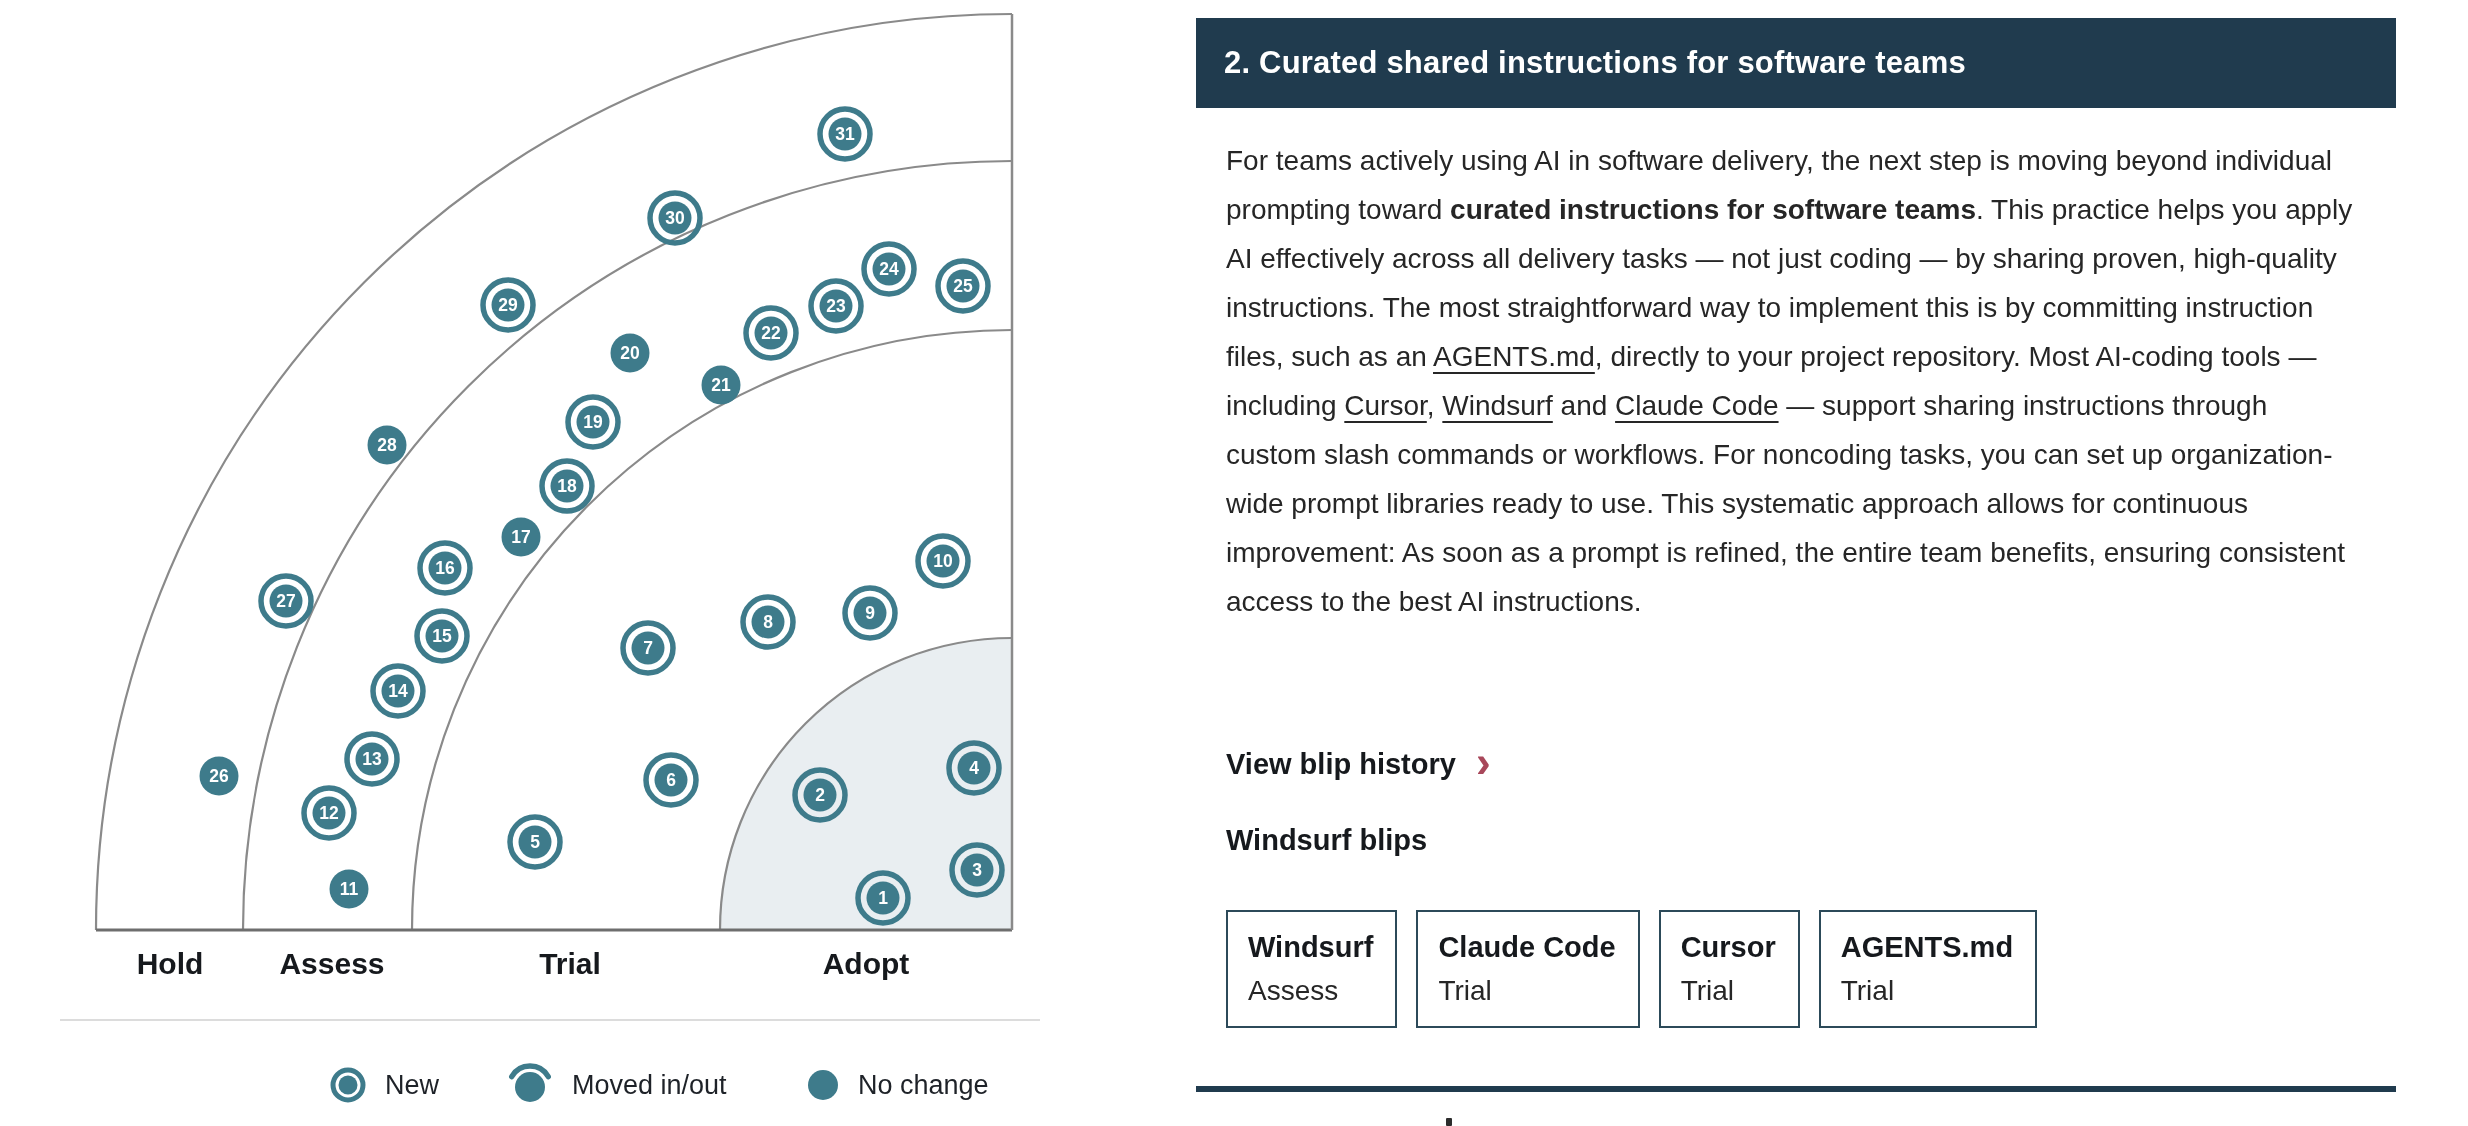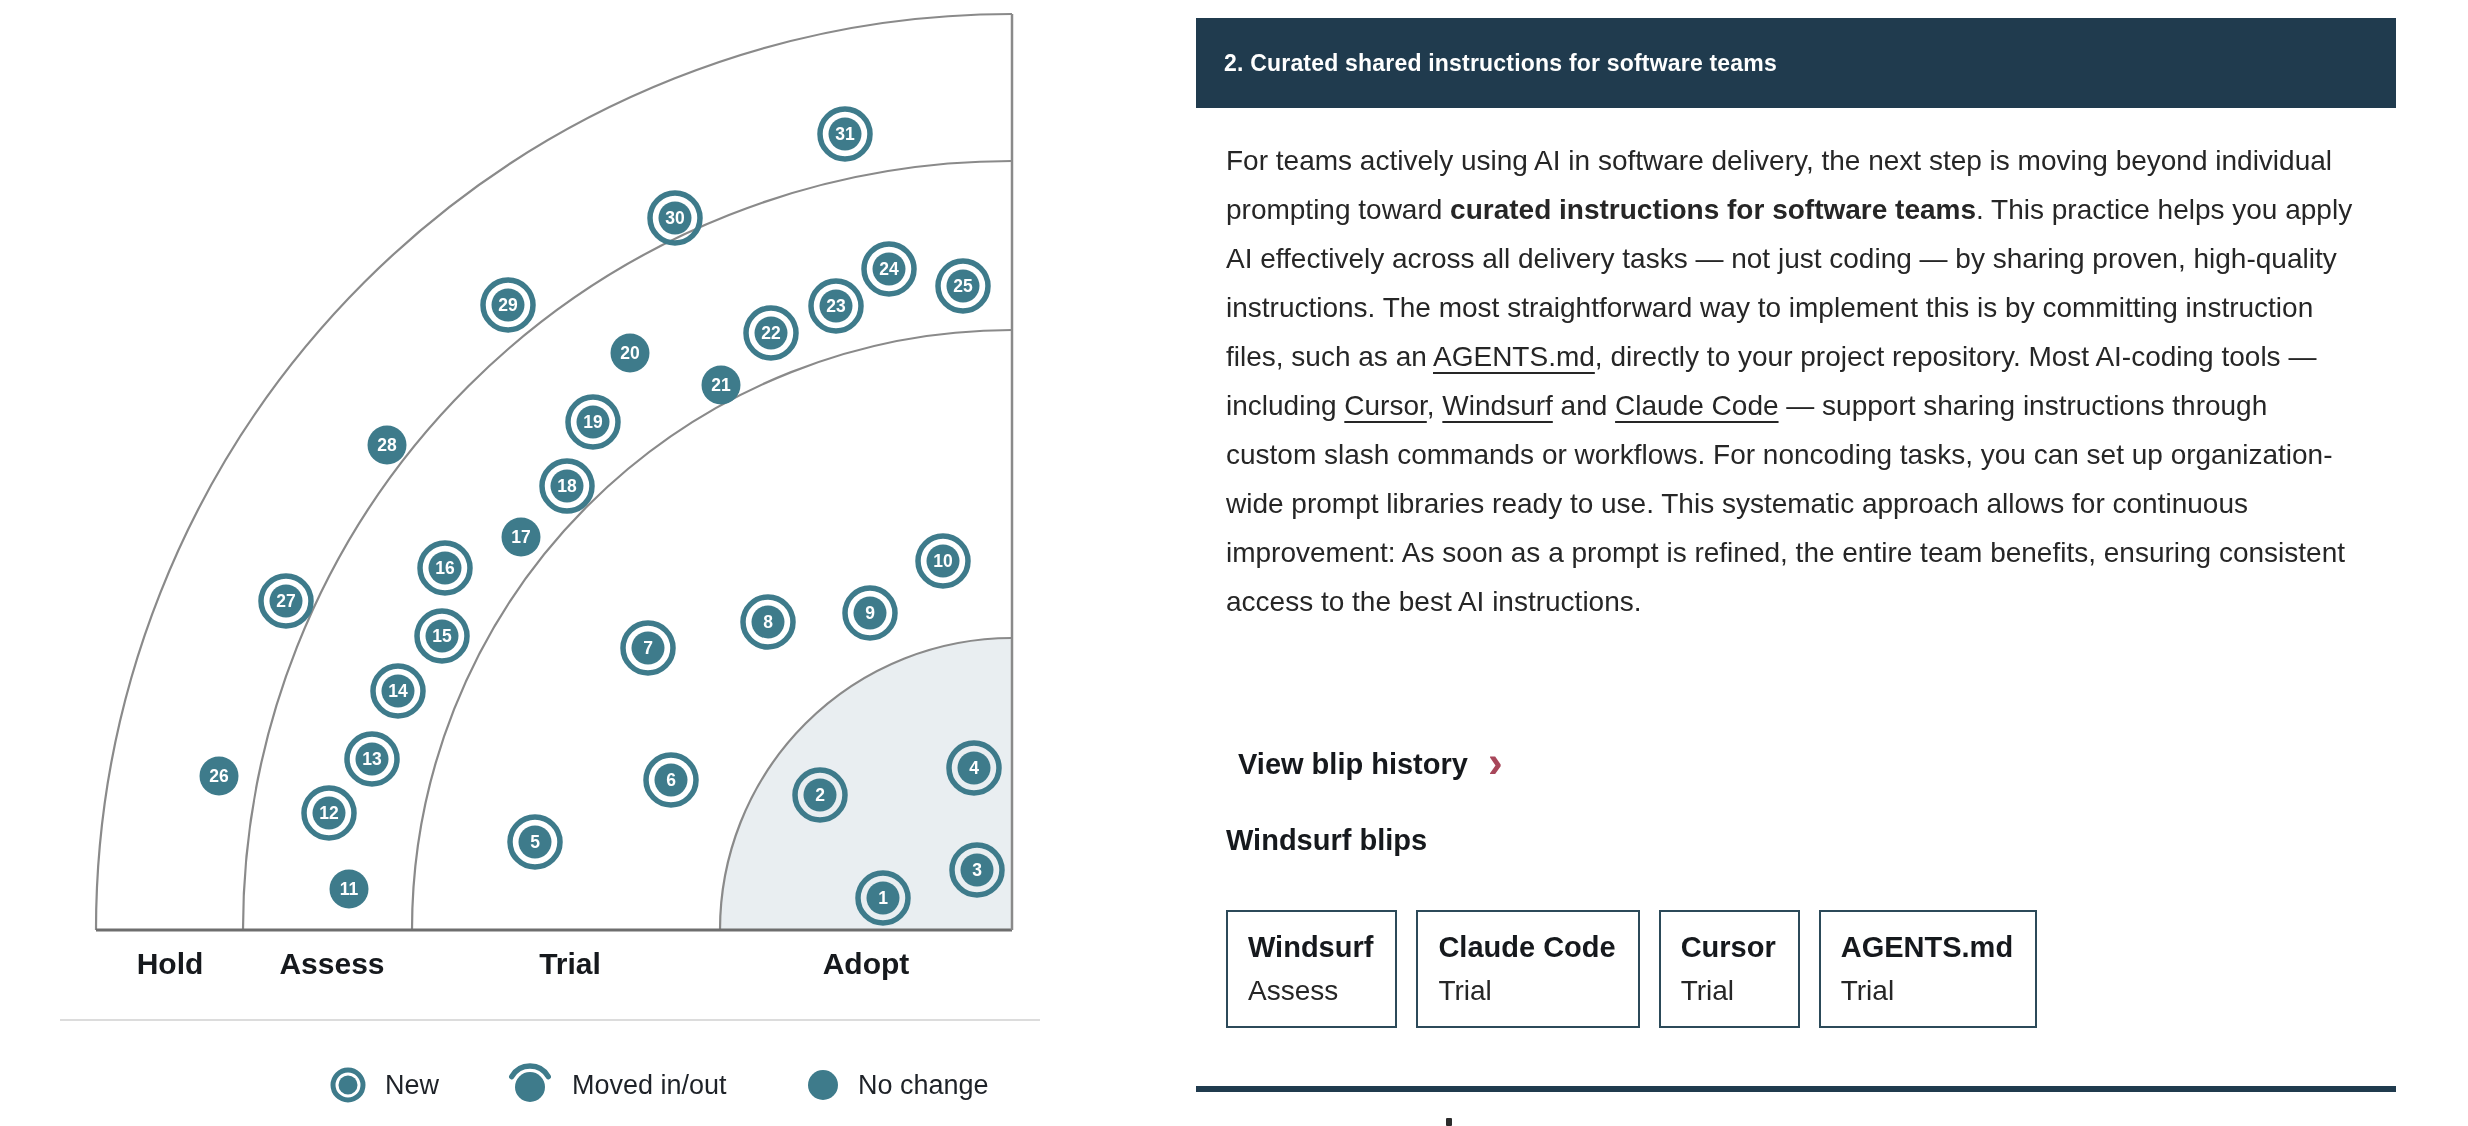--- a/index.html
+++ b/index.html
@@ -10,35 +10,35 @@
   }
   .stage{position:absolute;inset:0;}
   #radar-svg{position:absolute;left:0;top:0;}
 
   
   .panel-header{
     position:absolute;left:1196px;top:18px;width:1200px;height:90px;
     display:flex;align-items:center;box-sizing:border-box;padding-left:28px;
   }
   .panel-header h1{
-    margin:0;font-size:23px;font-weight:bold;letter-spacing:0.2px;
+    margin:0;font-size:31px;font-weight:bold;letter-spacing:0.2px;
   }
   .blip-paragraph{
     position:absolute;left:1226px;top:136px;width:1128px;
     font-size:28px;line-height:49px;margin:0;
   }
   .blip-paragraph .seg-bold{font-weight:bold;}
   .blip-paragraph .seg-link{
     text-decoration:underline;text-underline-offset:6px;text-decoration-thickness:1.5px;
     cursor:pointer;
   }
   .history-row{
     position:absolute;left:1226px;top:748px;display:flex;align-items:center;cursor:pointer;
   }
-  .history-label{font-size:29px;font-weight:bold;margin-left:12px;}
+  .history-label{font-size:29px;font-weight:bold;}
   .chevron{
     font-size:44px;line-height:30px;margin-left:20px;margin-top:-6px;font-weight:600;
   }
   .related-heading{
     position:absolute;left:1226px;top:824px;margin:0;
     font-size:29px;font-weight:bold;
   }
   .cards-row{
     position:absolute;left:1226px;top:910px;display:flex;gap:19px;
   }

